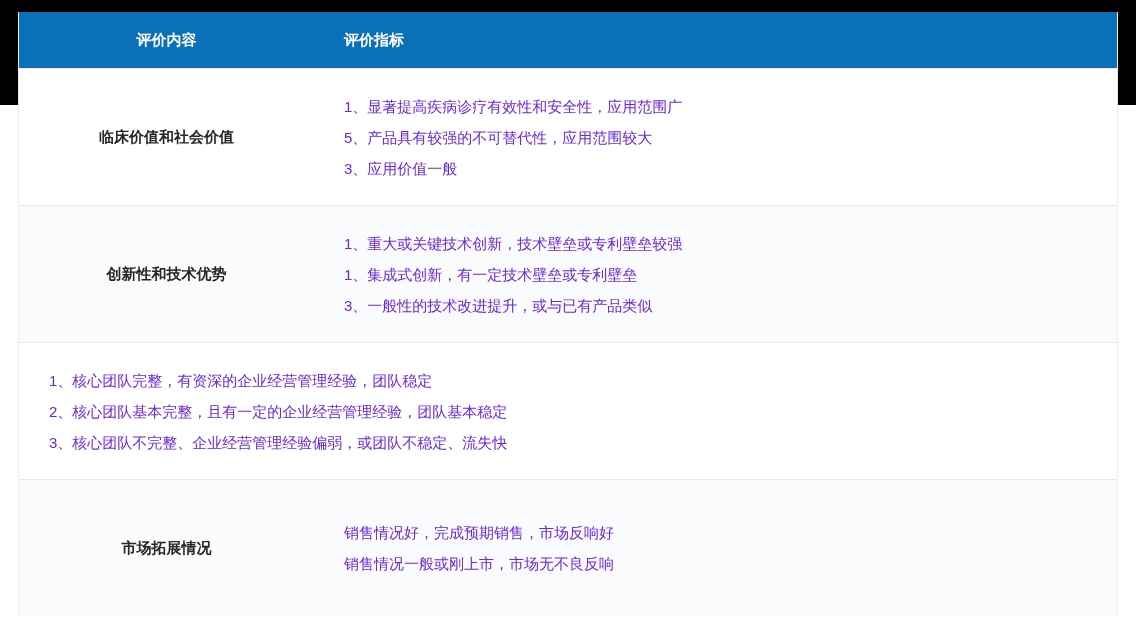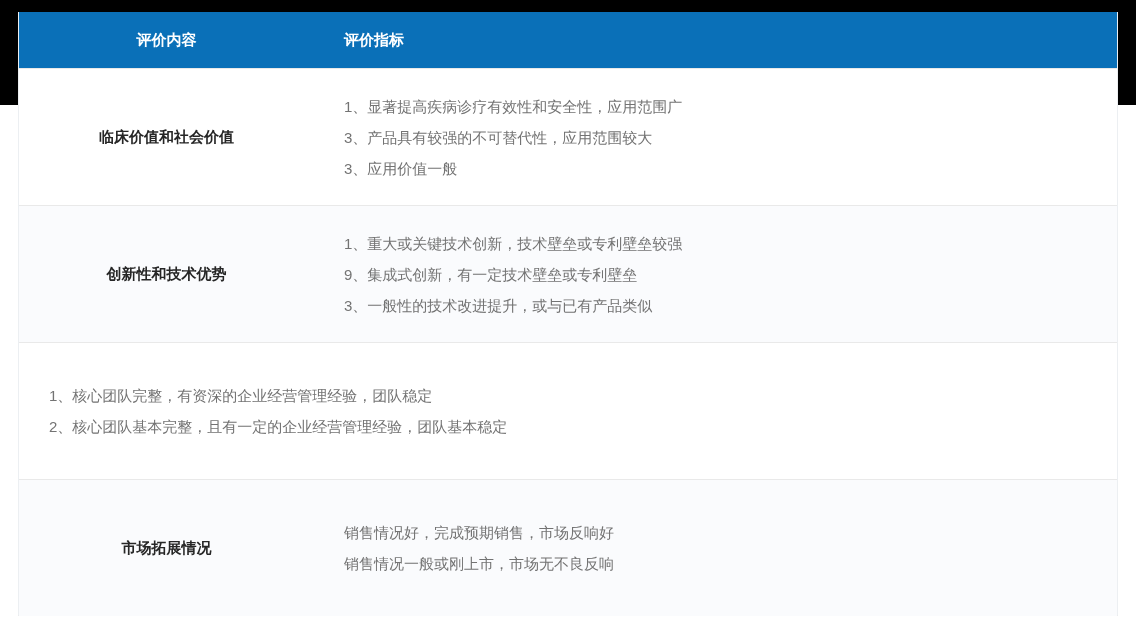--- a/index.html
+++ b/index.html
@@ -83,21 +83,21 @@
   .td-indicator {
     flex: 1;
     display: flex;
     flex-direction: column;
     justify-content: center;
     padding-left: 30px;
   }
   .indicator-line {
     font-size: 15px;
     line-height: 31px;
-    color: #737373;
+    color: #6d28d9;
     white-space: nowrap;
   }
 </style>
 </head>
 <body>
 
 <div class="stage">
   <div class="top-black-bar"></div>
   <div class="side-black left"></div>
   <div class="side-black right"></div>
@@ -106,38 +106,39 @@
 
     <div class="thead">
       <div class="th col-content">评价内容</div>
       <div class="th col-indicator">评价指标</div>
     </div>
 
     <div class="trow">
       <div class="td-content">临床价值和社会价值</div>
       <div class="td-indicator">
         <div class="indicator-line">1、显著提高疾病诊疗有效性和安全性，应用范围广</div>
-        <div class="indicator-line">3、产品具有较强的不可替代性，应用范围较大</div>
+        <div class="indicator-line">5、产品具有较强的不可替代性，应用范围较大</div>
         <div class="indicator-line">3、应用价值一般</div>
       </div>
     </div>
 
     <div class="trow stripe">
       <div class="td-content">创新性和技术优势</div>
       <div class="td-indicator">
         <div class="indicator-line">1、重大或关键技术创新，技术壁垒或专利壁垒较强</div>
-        <div class="indicator-line">9、集成式创新，有一定技术壁垒或专利壁垒</div>
+        <div class="indicator-line">1、集成式创新，有一定技术壁垒或专利壁垒</div>
         <div class="indicator-line">3、一般性的技术改进提升，或与已有产品类似</div>
       </div>
     </div>
 
     <div class="trow">
       <div class="td-indicator">
         <div class="indicator-line">1、核心团队完整，有资深的企业经营管理经验，团队稳定</div>
         <div class="indicator-line">2、核心团队基本完整，且有一定的企业经营管理经验，团队基本稳定</div>
+        <div class="indicator-line">3、核心团队不完整、企业经营管理经验偏弱，或团队不稳定、流失快</div>
       </div>
     </div>
 
     <div class="trow stripe">
       <div class="td-content">市场拓展情况</div>
       <div class="td-indicator">
         <div class="indicator-line">销售情况好，完成预期销售，市场反响好</div>
         <div class="indicator-line">销售情况一般或刚上市，市场无不良反响</div>
       </div>
     </div>

